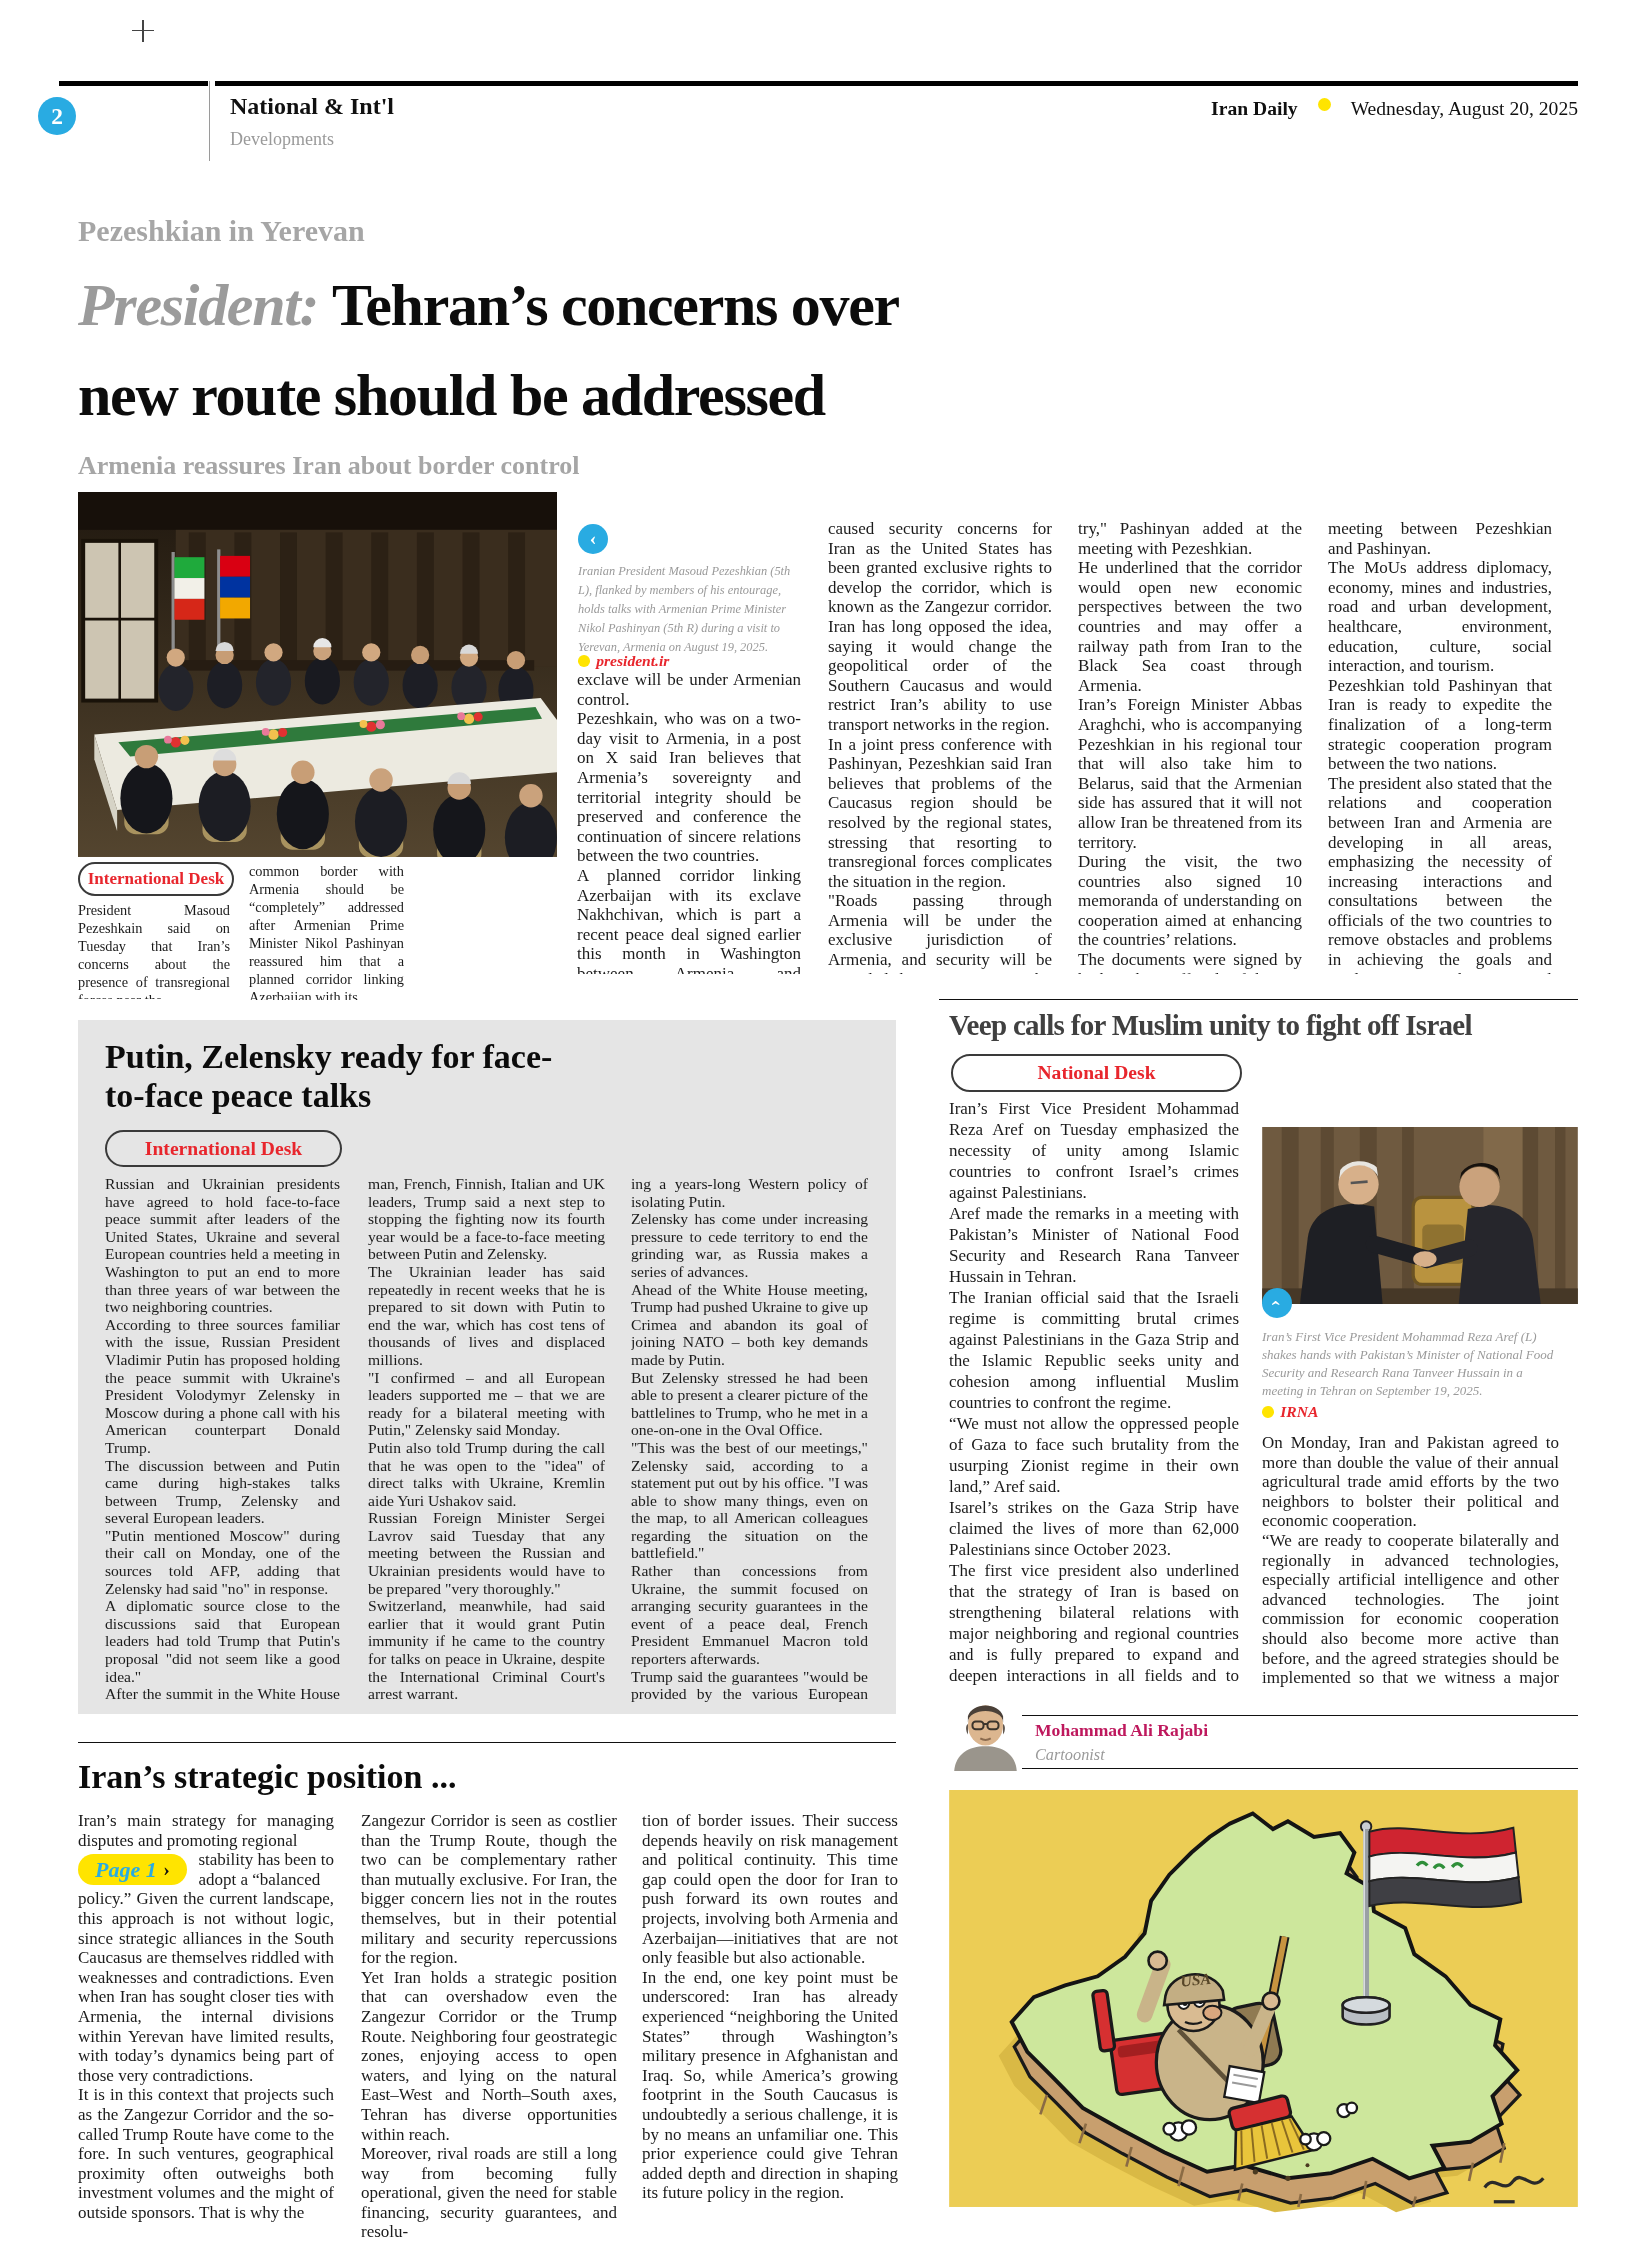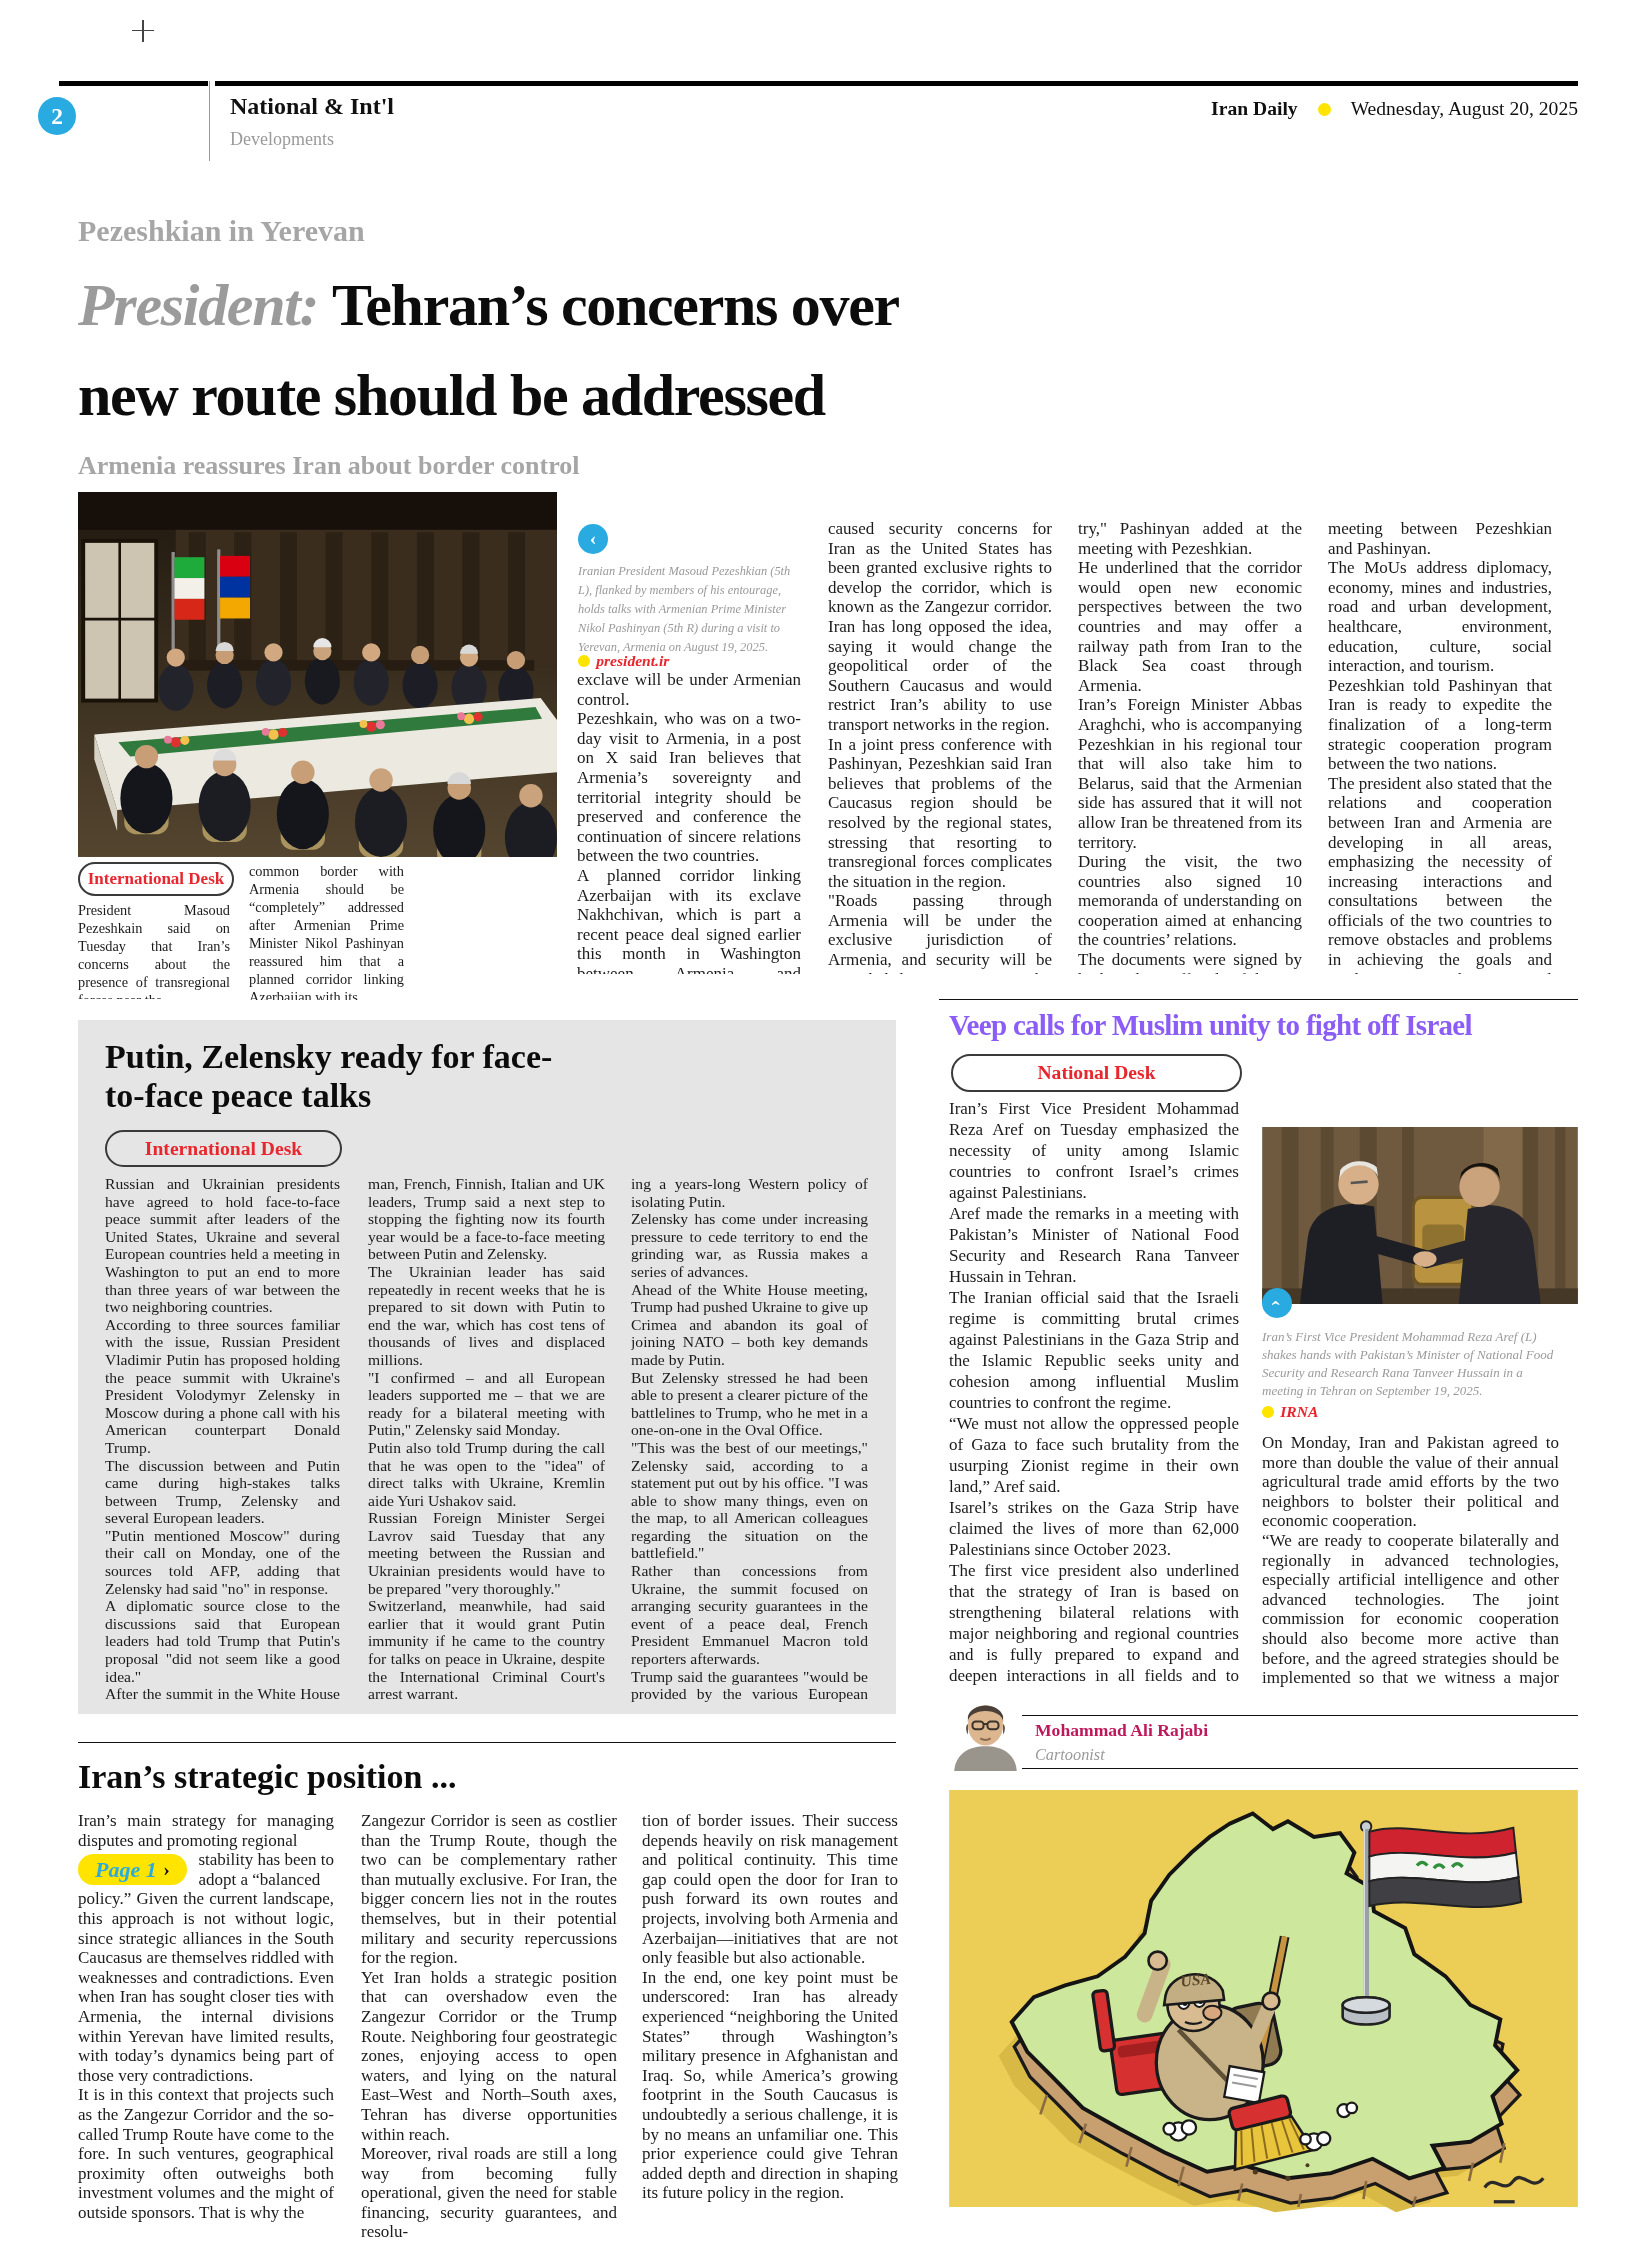--- a/index.html
+++ b/index.html
@@ -36,21 +36,21 @@
   .v26b p{font-size:17px;line-height:19.6px;}
   .cap{font-style:italic;color:#9a9a9a;text-align:left;}
   .cap19{font-size:12.4px;line-height:19px;}
   .cap20{font-size:13px;line-height:18px;}
   .credit{font-style:italic;font-weight:bold;color:#e8262d;font-size:15.6px;}
   .navcirc{width:30px;height:30px;border-radius:50%;background:#29abe2;color:#fff;display:flex;
     align-items:center;justify-content:center;font-size:19.6px;font-weight:bold;}
   .navcirc .up{display:inline-block;transform:rotate(90deg);}
   .greenbox{background:#e5e5e5;}
   .ghl{font-size:34px;line-height:39px;font-weight:bold;color:#0c0c0c;}
-  .vhl{font-size:29px;font-weight:bold;color:#8b5cf6;letter-spacing:-0.7px;}
+  .vhl{font-size:29px;font-weight:bold;color:#404040;letter-spacing:-0.7px;}
   .bhl{font-size:34px;font-weight:bold;color:#0c0c0c;}
   .rule{background:#111;height:1.3px;}
   .cname{font-size:17.6px;font-weight:bold;color:#be185d;}
   .crole{font-size:16.3px;font-style:italic;color:#9a9a9a;}
   .ptag{background:#ffe400;border-radius:19.6px;height:31px;display:inline-flex;align-items:center;
     justify-content:center;gap:6.5px;padding:0 17px;float:left;margin:3.9px 11.7px 3.9px 0;}
   .ptag .pt{color:#29abe2;font-weight:bold;font-style:italic;font-size:22px;}
   .ptag .pc{color:#111;font-weight:bold;font-size:19.6px;}
   .beside{overflow:hidden;}
   svg{display:block;}
@@ -63,21 +63,21 @@
   <div class="abs cropmark" style="left:132px;top:19.6px;"></div>
 
   <div class="abs toprule" style="left:59px;top:81px;width:149px;"></div>
   <div class="abs toprule" style="left:215px;top:81px;width:1363px;"></div>
   <div class="abs vdiv" style="left:209px;top:81px;height:80px;"></div>
   <div class="abs pagecirc" style="left:38px;top:97px;">
       <span>2</span>
     </div>
   <div class="abs sectitle" style="left:230px;top:93px;">National &amp; Int'l</div>
   <div class="abs secsub" style="left:230px;top:129px;text-align:center;">Developments</div>
-  <div class="abs" style="right:52px;top:98px;display:flex;align-items:center;gap:20px;">
+  <div class="abs" style="right:52px;top:98px;display:flex;align-items:flex-start;gap:20px;">
     <span class="mast">Iran Daily</span>
     <span class="ydot"></span>
     <span class="hdate">Wednesday, August 20, 2025</span>
   </div>
 
   <div class="abs kicker" style="left:78px;top:214px;">Pezeshkian in Yerevan</div>
   <div class="abs hl" style="left:78px;top:260px;width:1487px;">
     <div><span class="hl-prefix">President:</span>&nbsp;<span>Tehran’s concerns over</span></div>
     <div>new route should be addressed</div>
   </div>

